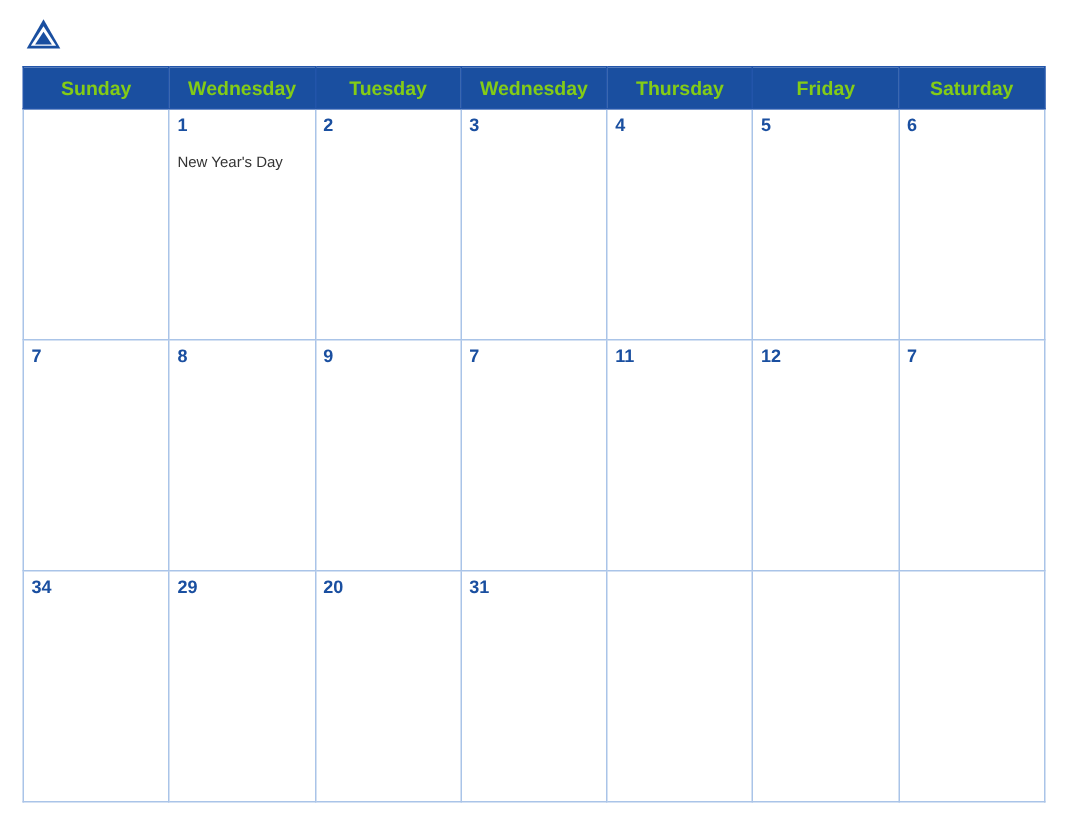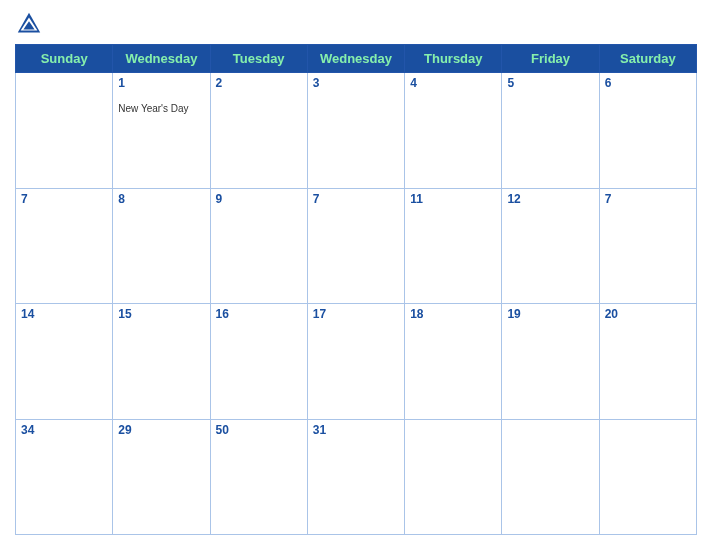--- a/index.html
+++ b/index.html
@@ -67,21 +67,21 @@
     }
 
     .calendar {
       width: 100%;
       border-collapse: collapse;
       flex: 1;
     }
 
     .calendar thead tr th {
       background-color: #1a4fa0;
-      color: #86efac;
+      color: #84cc16;
       text-align: center;
       font-size: 13px;
       font-weight: bold;
       padding: 6px 4px;
       border: 1px solid #2255aa;
     }
 
     .calendar tbody tr td {
       border: 1px solid #aac4e8;
       vertical-align: top;
@@ -187,50 +187,27 @@
         </td>
         <td>
           <span class="day-number">12</span>
         </td>
         <td>
           <span class="day-number">7</span>
         </td>
       </tr>
       <tr>
         <td>
-          <span class="day-number">14</span>
-        </td>
-        <td>
-          <span class="day-number">15</span>
-        </td>
-        <td>
-          <span class="day-number">16</span>
-        </td>
-        <td>
-          <span class="day-number">17</span>
-        </td>
-        <td>
-          <span class="day-number">18</span>
-        </td>
-        <td>
-          <span class="day-number">19</span>
+          <span class="day-number">34</span>
+        </td>
+        <td>
+          <span class="day-number">29</span>
         </td>
         <td>
           <span class="day-number">20</span>
-        </td>
-      </tr>
-      <tr>
-        <td>
-          <span class="day-number">34</span>
-        </td>
-        <td>
-          <span class="day-number">29</span>
-        </td>
-        <td>
-          <span class="day-number">50</span>
         </td>
         <td>
           <span class="day-number">31</span>
         </td>
         <td class="empty-cell"></td>
         <td class="empty-cell"></td>
         <td class="empty-cell"></td>
       </tr>
     </tbody>
 </table>

